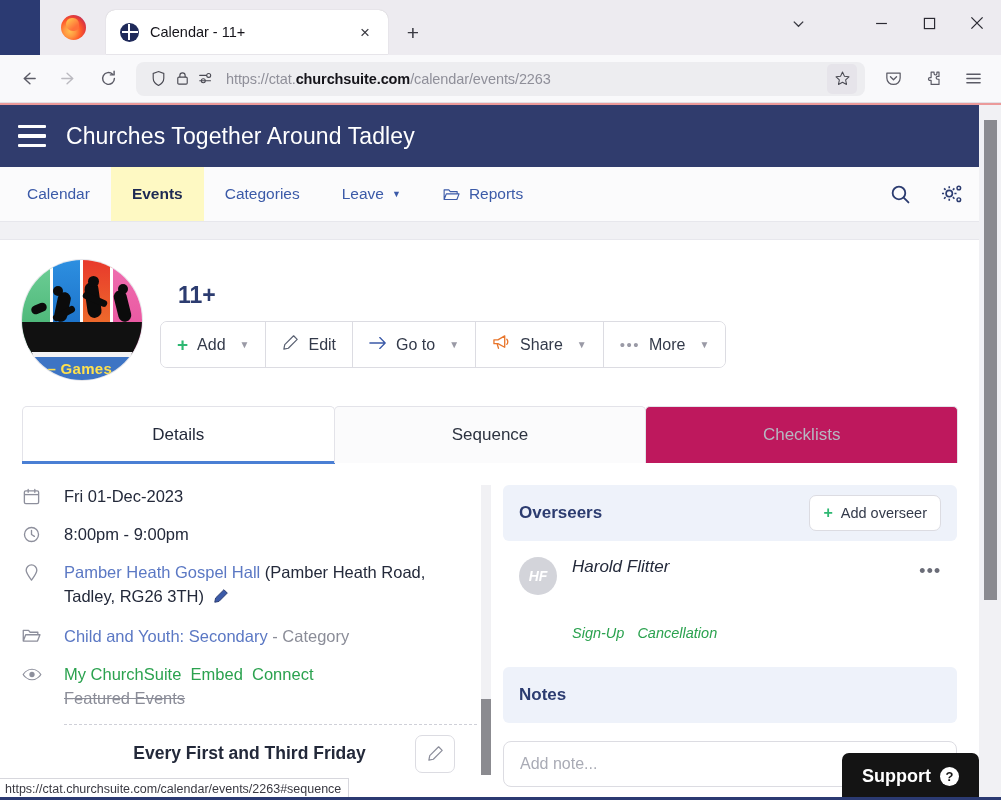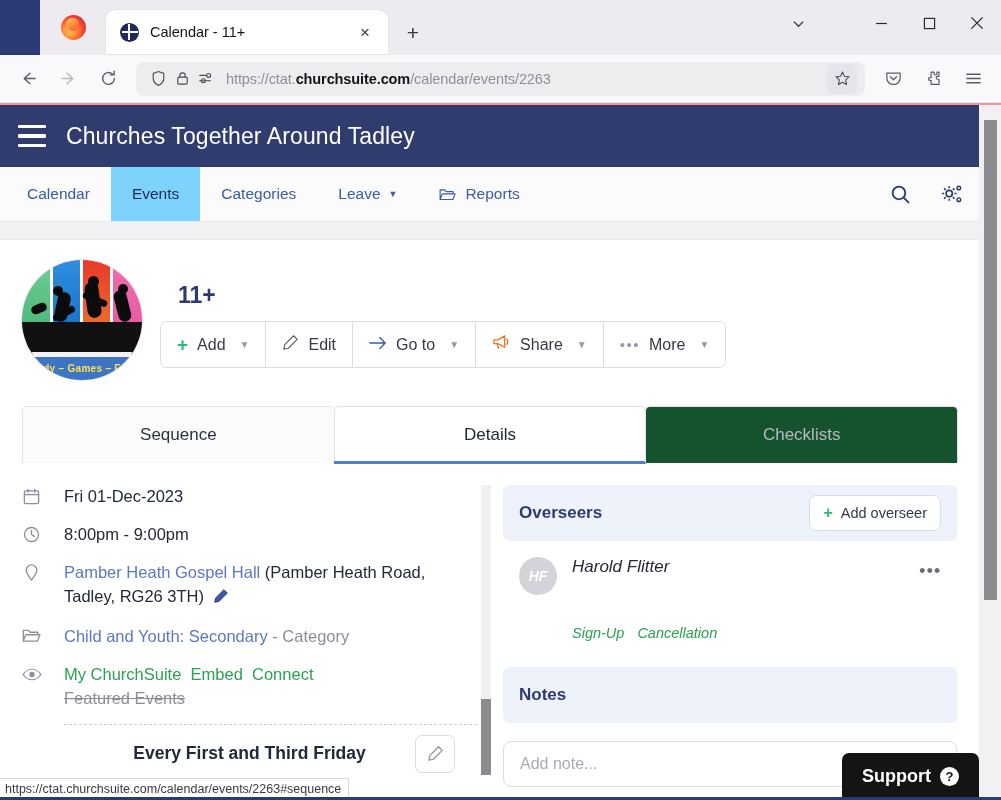--- a/index.html
+++ b/index.html
@@ -85,21 +85,21 @@
   .burger i{ display:block; height:3.2px; background:#fff; border-radius:1px; }
   .app-title{ color:#ffffff; font-size:23px; margin-left:20px; font-weight:400; letter-spacing:.1px;}
 
   .navtabs{
     height:55px; background:#fbfbfc; border-bottom:1px solid #e7e7ec;
     display:flex; align-items:stretch; padding-left:6px;
   }
   .navtab{
     display:flex;align-items:center; padding: 0 21px; font-size:15.5px; color:#3b5aa8;
   }
-  .navtab.active{ background:#7dd3fc; color:#1d2a53; font-weight:400; }
+  .navtab.active{ background:#fef9c3; color:#1d2a53; font-weight:700; }
   .navtab .caret{ margin-left:8px; font-size:9px; color:#3b5aa8; }
   .navtab .folder{ margin-right:9px; display:flex; align-items:center;}
   .nav-spacer{flex:1;}
   .nav-action{ display:flex;align-items:center;padding:0 14px; color:#2c3c70;}
 
   .gapstrip{ height:18px; background:#f1f1f4; border-bottom:1px solid #e7e7ec;}
 
   .content{ padding: 20px 22px 0 22px; background:#fff; }
 
   .evt-head{ display:flex; align-items:flex-start; }
@@ -121,21 +121,21 @@
   .tabrow{ display:flex; margin-top:26px; }
   .ptab{
     flex:1; text-align:center; padding:18px 0; font-size:17px; color:#2d3340;
     border:1px solid #e3e3e9; border-bottom:none; background:#fbfbfc;
     border-radius:5px 5px 0 0; margin-right:-1px; position:relative;
   }
   .ptab.active{ background:#ffffff; color:#23293a; }
   .ptab.active:after{
     content:""; position:absolute; left:-1px; right:-1px; bottom:-1px; height:3px; background:#4a7fd4;
   }
-  .ptab.disabled{ color:#b6b8c2; background:#14532d; }
+  .ptab.disabled{ color:#b6b8c2; background:#be185d; }
 
   .panes{ display:flex; gap:26px; margin-top:22px; }
   .left-pane{ width:455px; position:relative; }
   .right-pane{ flex:1; }
 
   .drow{ display:flex; align-items:flex-start; margin-bottom:14px; font-size:16.5px; color:#23293a; }
   .dico{ width:42px; flex:none; color:#8d8f9c; display:flex; justify-content:flex-start; padding-top:2px;}
   .dtext{ line-height:1.45; }
   .lnk{ color:#5b78c4; }
   .lnk-g{ color:#2ba24f; }
@@ -207,21 +207,21 @@
   
   .logo-art{ position:absolute; inset:0; }
   .la-stripes{ position:absolute; left:0; top:0; right:0; height:78%; display:flex; }
   .la-stripes div{ flex:1; }
   .la-gap{ position:absolute; top:0; bottom:0; width:3px; background:#fff; }
   .la-ground{ position:absolute; left:0; right:0; bottom:22%; height:26%; background:#111; }
   .la-grass{ position:absolute; left:0; right:0; bottom:21%; height:10%;
      background: repeating-linear-gradient(96deg, #111 0 2px, transparent 2px 5px); }
   .la-band{ position:absolute; left:0; right:0; bottom:0; height:19%; background:#3d74c4;
      display:flex; align-items:center; justify-content:center; overflow:hidden;}
-  .la-band span{ color:#ffe14d; font-size:10px; font-weight:700; white-space:nowrap; letter-spacing:.3px;}
+  .la-band span{ color:#ffe14d; font-size:15px; font-weight:700; white-space:nowrap; letter-spacing:.3px;}
   .la-white{ position:absolute; left:0; right:0; bottom:19%; height:4%; background:#f2f2f4;}
   .sil{ position:absolute; background:#0b0b0b; }
 </style>
 </head>
 <body>
 
 <div class="browser">
 
   <div class="titlebar">
     <div class="winstrip-left"></div>
@@ -455,25 +455,25 @@
               <div class="gbtn">
                 <span style="color:#9a9aa6;font-size:15px;letter-spacing:1.5px;">•••</span>
                 <span>More</span>
                 <span class="caret">▼</span>
               </div>
             </div>
           </div>
         </div>
 
         <div class="tabrow">
+          <div class="ptab active">
+            <span>Details</span>
+          </div>
           <div class="ptab">
             <span>Sequence</span>
-          </div>
-          <div class="ptab active">
-            <span>Details</span>
           </div>
           <div class="ptab disabled">
             <span>Checklists</span>
           </div>
         </div>
 
         <div class="panes">
 
           <div class="left-pane">
 

